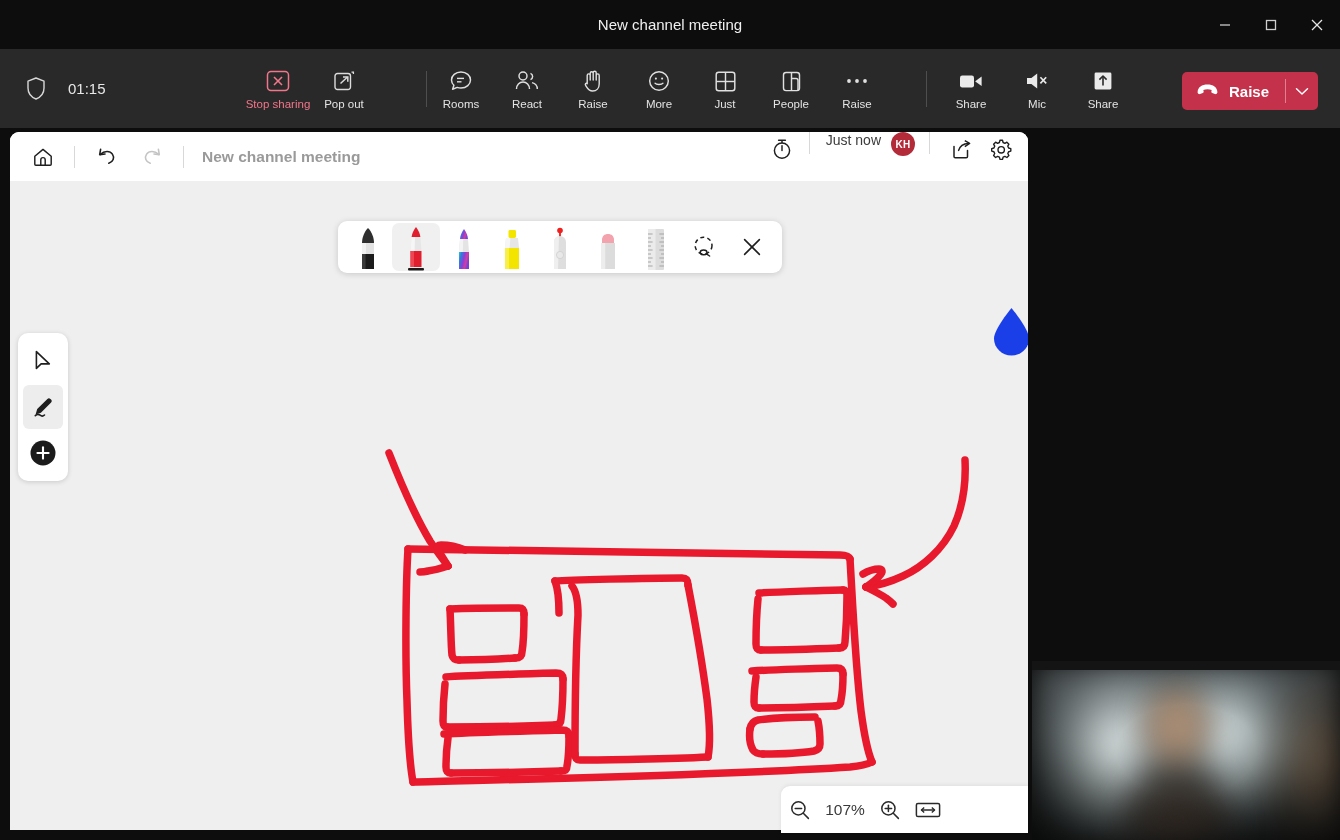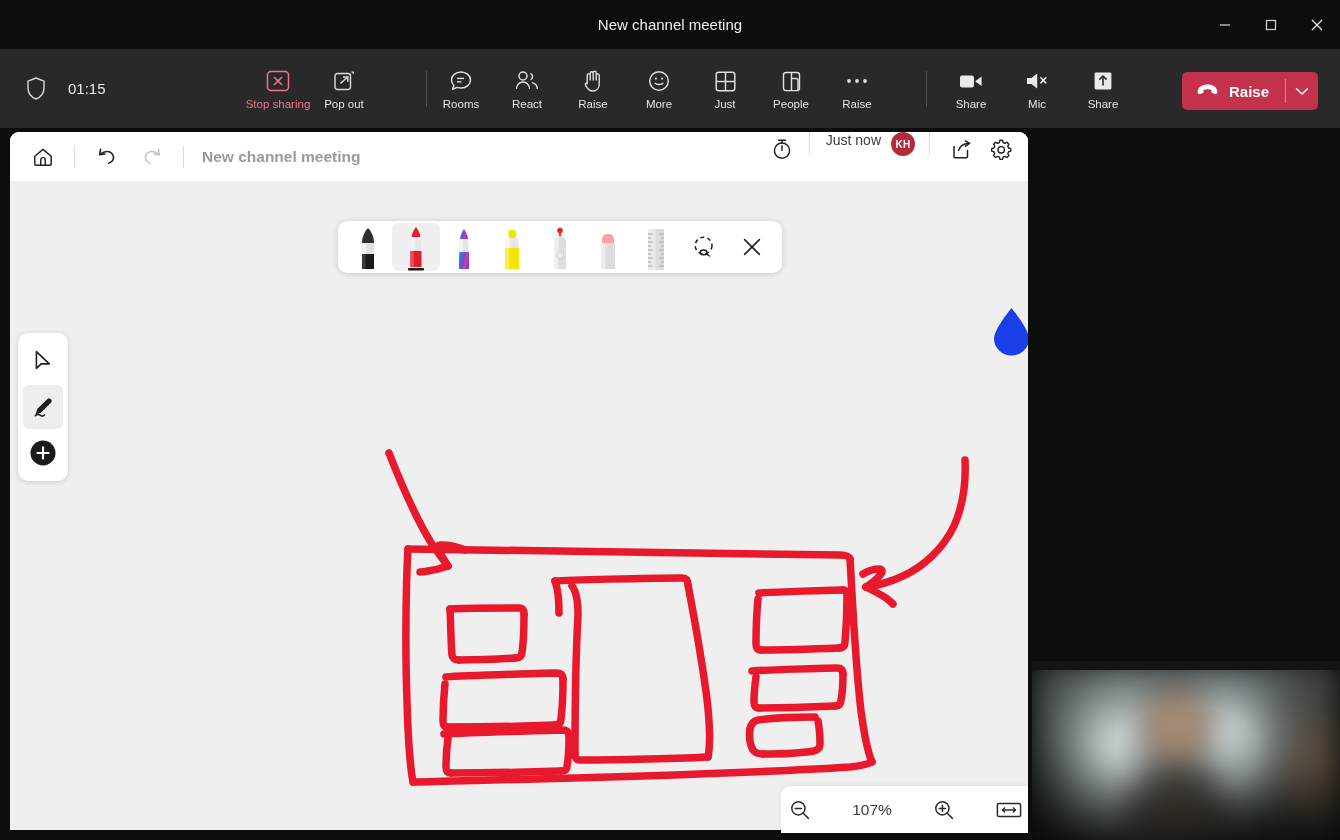--- a/index.html
+++ b/index.html
@@ -263,21 +263,21 @@
 
   
   #zoom-control {
     position: absolute;
     left: 781px; top: 786px;
     width: 247px; height: 47px;
     background: #ffffff;
     border-radius: 9px 0 0 0;
     display: flex;
     align-items: center;
-    justify-content: space-between;
+    justify-content: flex-start;
     box-shadow: 0 -1px 4px rgba(0,0,0,0.07);
   }
   .zoom-btn {
     width: 38px; height: 38px;
     display: flex; align-items: center; justify-content: center;
     border-radius: 5px;
     cursor: default;
   }
   #zoom-level {
     color: #3a3a3a;

